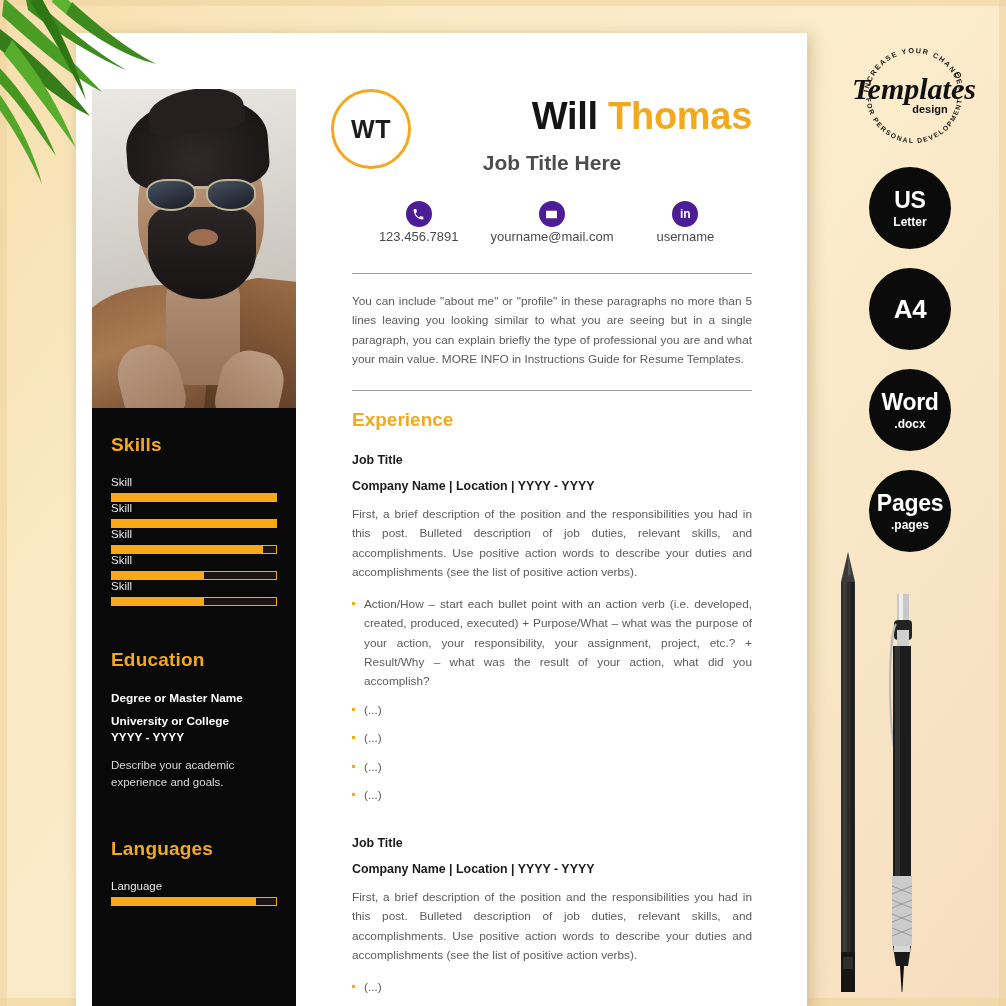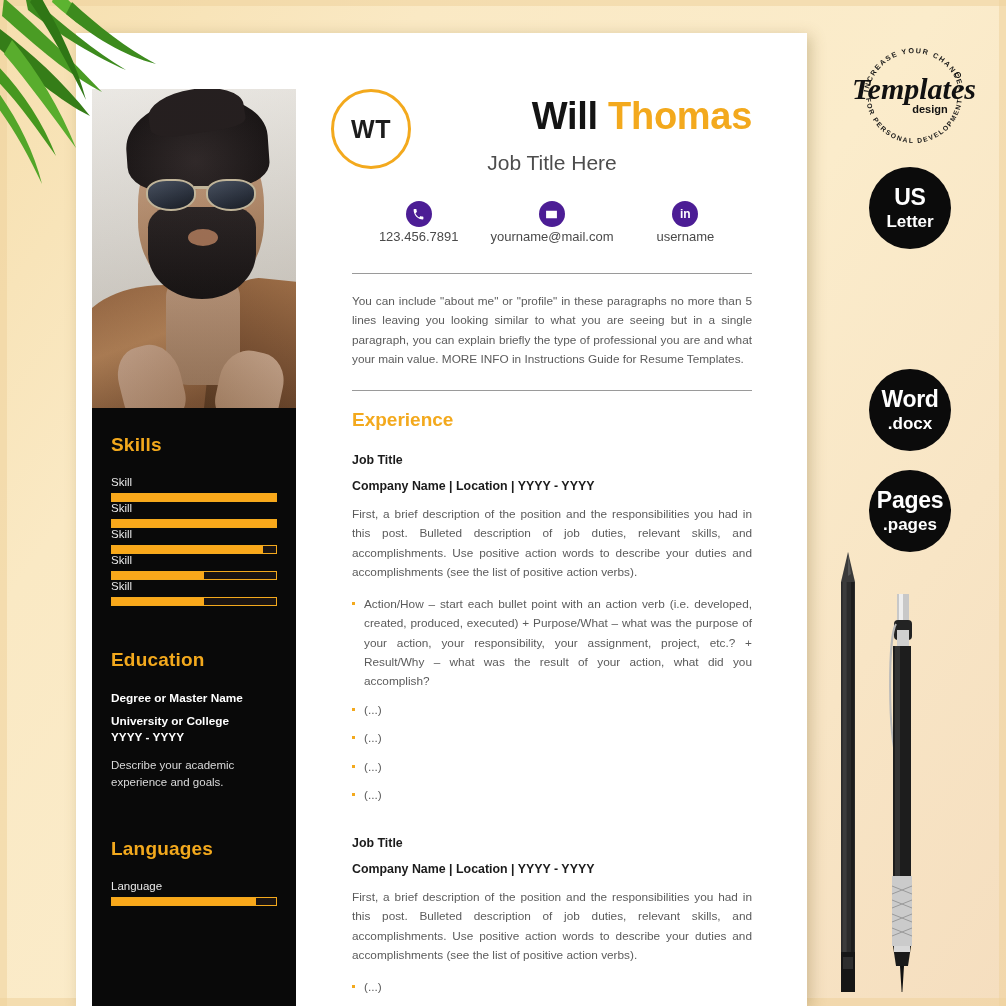--- a/index.html
+++ b/index.html
@@ -100,21 +100,21 @@
   .edu-block { margin-top:2px; }
   .edu-title { font-size:11.8px; font-weight:700; color:#ffffff; margin-bottom:9px; }
   .edu-sub   { font-size:11.8px; font-weight:700; color:#ffffff; line-height:1.35; }
   .edu-desc  { font-size:11.5px; color:#d9d9d9; line-height:1.5; margin-top:11px; }
 
   
   #main { position:absolute; left:276px; top:0; width:455px; padding:0 55px 0 0; }
   #name { text-align:right; margin-top:62px; font-size:38px; font-weight:700; letter-spacing:-.3px; }
   #name .first { color:#141414; }
   #name .last  { color:#f3a91d; }
-  #jobtitle { text-align:center; margin-top:13px; font-size:21px; color:#4d4d4d; font-weight:400; }
+  #jobtitle { text-align:center; margin-top:13px; font-size:21px; color:#4d4d4d; font-weight:700; }
 
   #contacts { display:flex; margin-top:26px; }
   .contact { flex:1; text-align:center; }
   .c-icon {
     width:26px; height:26px; border-radius:50%; background:#4c1d95; margin:0 auto;
     display:flex; align-items:center; justify-content:center; color:#fff;
   }
   .c-text { margin-top:2px; font-size:13px; color:#4a4a4a; }
 
   .divider { height:1px; background:#9a9a9a; margin:29px 0 0 0; }
@@ -133,21 +133,21 @@
                      width:3px; height:3px; background:#f3a91d; }
 
   
   #logo { position:absolute; left:852px; top:37px; width:124px; height:108px; }
   .badge {
     position:absolute; left:869px; width:82px; height:82px; border-radius:50%;
     background:#0b0b0b; color:#fff; display:flex; flex-direction:column;
     align-items:center; justify-content:center; line-height:1;
   }
   .badge .b1 { font-size:23px; font-weight:700; letter-spacing:-.3px; }
-  .badge .b2 { font-size:17px; font-weight:700; margin-top:4px; }
+  .badge .b2 { font-size:12px; font-weight:700; margin-top:4px; }
   .badge.solo .b1 { font-size:26px; }
   #badge-us    { top:167px; }
   #badge-a4    { top:268px; }
   #badge-word  { top:369px; }
   #badge-pages { top:470px; }
 
   #pencil { position:absolute; left:838px; top:552px; width:20px; height:440px; }
   #pen    { position:absolute; left:884px; top:594px; width:36px; height:400px; }
 </style>
 </head>
@@ -330,20 +330,23 @@
       <textPath href="#arcB" startOffset="50%" text-anchor="middle">FOR PERSONAL DEVELOPMENT</textPath>
     </text>
     <text x="62" y="62" text-anchor="middle" font-size="30" font-style="italic" font-weight="700" fill="#111" font-family="'Liberation Serif',serif">Templates</text>
     <text x="78" y="76" text-anchor="middle" font-size="11" font-weight="700" fill="#111" font-family="'Liberation Sans',sans-serif">design</text>
     <circle cx="106" cy="38" r="2.6" fill="none" stroke="#111" stroke-width="1"></circle>
   </svg>
 
   <div class="badge" id="badge-us">
     <span class="b1">US</span>
     <span class="b2">Letter</span>
+  </div>
+  <div class="badge solo" id="badge-a4">
+    <span class="b1">A4</span>
   </div>
   <div class="badge" id="badge-word">
     <span class="b1">Word</span>
     <span class="b2">.docx</span>
   </div>
   <div class="badge" id="badge-pages">
     <span class="b1">Pages</span>
     <span class="b2">.pages</span>
   </div>
 

